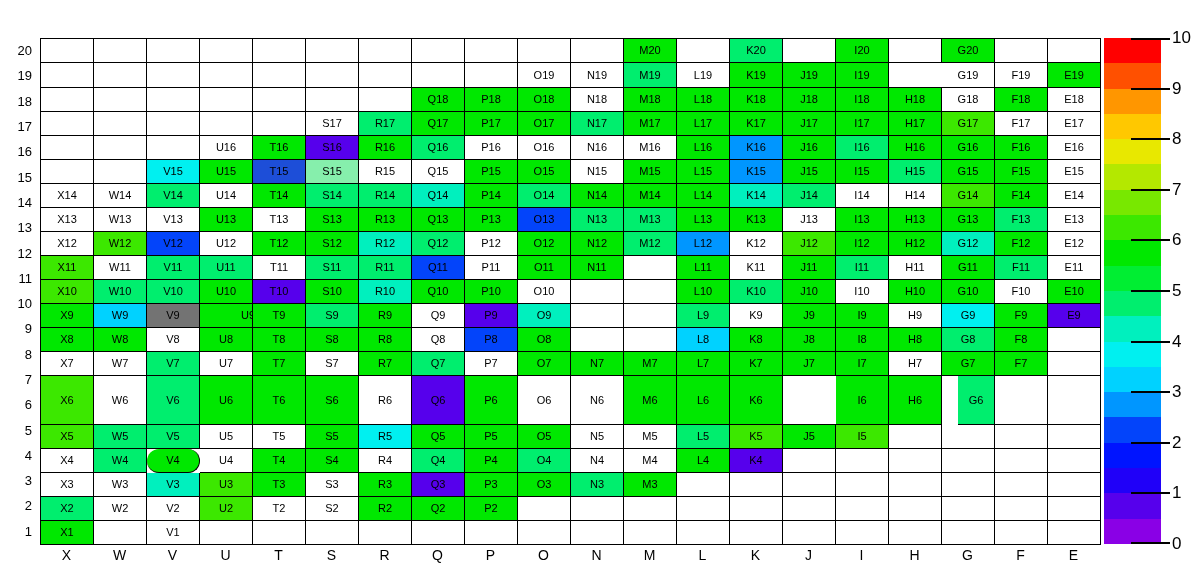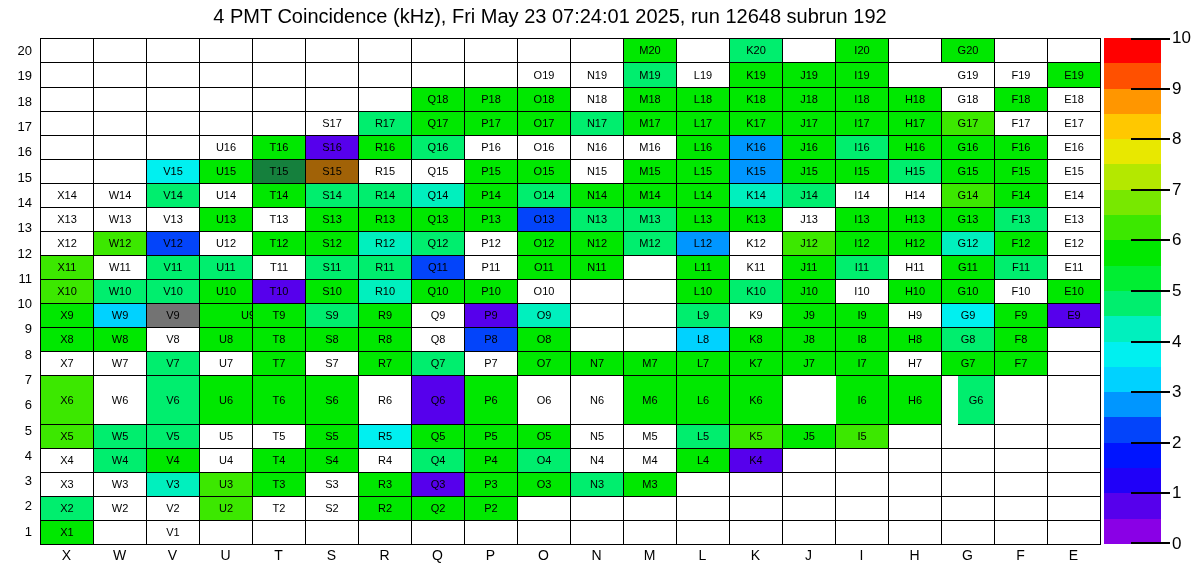--- a/index.html
+++ b/index.html
@@ -36,21 +36,20 @@
   .cb-wrap{position:absolute;left:1104px;top:38px;width:92px;height:506px;}
   .cb-bands{position:absolute;left:0;top:0;width:57px;height:506px;display:flex;flex-direction:column;}
   .cb-bands div{flex:1;}
   .cb-tick{position:absolute;left:27px;width:39px;height:2px;background:#000;}
   .cb-lab{position:absolute;left:68px;transform:translateY(-50%);font-size:17px;}
 </style>
 </head>
 <body>
 
 <div id="stage">
-  <div class="title">4 PMT Coincidence (kHz), Fri May 23 07:24:01 2025, run 12648 subrun 192</div>
   <div class="yaxis">
       <div>20</div>
       <div>19</div>
       <div>18</div>
       <div>17</div>
       <div>16</div>
       <div>15</div>
       <div>14</div>
       <div>13</div>
       <div>12</div>
@@ -164,22 +163,22 @@
       <div class="cell" style="background: rgb(0, 232, 0);">J16</div>
       <div class="cell" style="background: rgb(0, 238, 110);">I16</div>
       <div class="cell" style="background: rgb(0, 232, 0);">H16</div>
       <div class="cell" style="background: rgb(0, 232, 0);">G16</div>
       <div class="cell" style="background: rgb(0, 232, 0);">F16</div>
       <div class="cell">E16</div>
       <div class="cell"></div>
       <div class="cell"></div>
       <div class="cell" style="background: rgb(0, 240, 240);">V15</div>
       <div class="cell" style="background: rgb(0, 232, 0);">U15</div>
-      <div class="cell" style="background: #15803d;">T15</div>
-      <div class="cell" style="background: #a16207;">S15</div>
+      <div class="cell" style="background: #1d4ed8;">T15</div>
+      <div class="cell" style="background: #86efac;">S15</div>
       <div class="cell">R15</div>
       <div class="cell">Q15</div>
       <div class="cell" style="background: rgb(0, 232, 0);">P15</div>
       <div class="cell" style="background: rgb(0, 232, 0);">O15</div>
       <div class="cell">N15</div>
       <div class="cell" style="background: rgb(0, 232, 0);">M15</div>
       <div class="cell" style="background: rgb(0, 232, 0);">L15</div>
       <div class="cell" style="background: rgb(0, 150, 255);">K15</div>
       <div class="cell" style="background: rgb(0, 232, 0);">J15</div>
       <div class="cell" style="background: rgb(0, 232, 0);">I15</div>
@@ -382,21 +381,21 @@
       <div class="cell" style="background: rgb(0, 238, 110);">L5</div>
       <div class="cell" style="background: rgb(60, 232, 0);">K5</div>
       <div class="cell" style="background: rgb(0, 232, 0);">J5</div>
       <div class="cell" style="background: rgb(60, 232, 0);">I5</div>
       <div class="cell"></div>
       <div class="cell"></div>
       <div class="cell"></div>
       <div class="cell"></div>
       <div class="cell">X4</div>
       <div class="cell" style="background: rgb(0, 238, 110);">W4</div>
-      <div class="cell" style="background: rgb(0, 232, 0);">V4</div>
+      <div class="cell" style="background: rgb(0, 232, 0); border-radius: 12px;">V4</div>
       <div class="cell">U4</div>
       <div class="cell" style="background: rgb(0, 232, 0);">T4</div>
       <div class="cell" style="background: rgb(0, 232, 0);">S4</div>
       <div class="cell">R4</div>
       <div class="cell" style="background: rgb(0, 238, 110);">Q4</div>
       <div class="cell" style="background: rgb(0, 232, 0);">P4</div>
       <div class="cell" style="background: rgb(0, 238, 110);">O4</div>
       <div class="cell">N4</div>
       <div class="cell">M4</div>
       <div class="cell" style="background: rgb(0, 232, 0);">L4</div>

